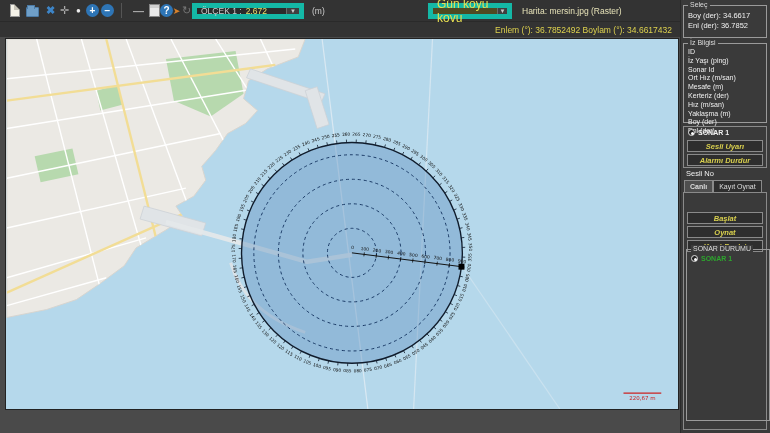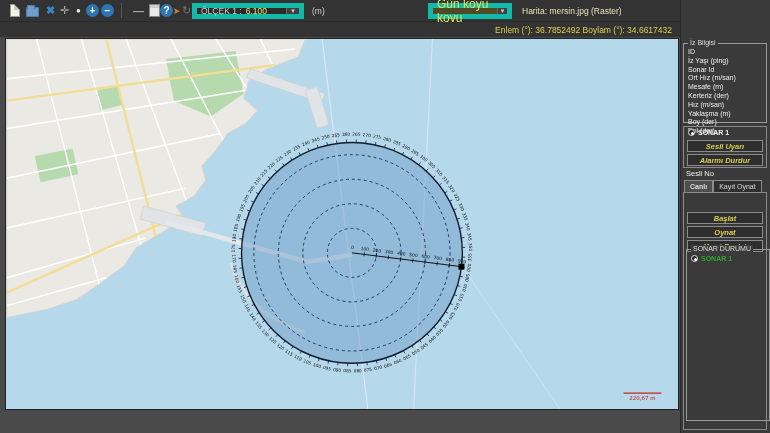--- a/index.html
+++ b/index.html
@@ -109,21 +109,21 @@
         <span class="icon-pageruler"></span>
       </div>
     <div class="ticon" style="left:158px">
         <span class="blue-circle">?</span>
       </div>
     <div class="ticon" style="left:168px;color:#d9822b;font-size:9px">➤</div>
     <div class="ticon" style="left:178px;color:#777">↻</div>
 
     <div class="combo combo-scale">
       <span class="lbl">ÖLÇEK 1 :</span>
-      <span class="val">6.100</span>
+      <span class="val">2.672</span>
       <span class="arrowbox">▼</span>
     </div>
     <span class="unit-m">(m)</span>
 
     <div class="combo combo-theme">
       <span class="val">Gün koyu koyu</span>
       <span class="arrowbox">▼</span>
     </div>
     <span class="harita">Harita: mersin.jpg (Raster)</span>
   </div>
@@ -362,20 +362,25 @@
       <g>
         <line x1="620" y1="356" x2="658" y2="356" stroke="#cc2222" stroke-width="1.3"></line>
         <text x="639" y="363" font-size="5.5" fill="#cc2222" text-anchor="middle">220,67 m</text>
       </g>
     </svg>
   </div>
 
 
   <div class="sidebar">
 
+    <div class="fset" style="top:5px;height:33px">
+      <span class="ftitle">Seleç</span>
+      <div class="frow" style="margin-top:4px">Boy (der): 34.6617</div>
+      <div class="frow">Enl (der): 36.7852</div>
+    </div>
 
     <div class="fset" style="top:43px;height:80px">
       <span class="ftitle">İz Bilgisi</span>
       <div style="margin-top:3px">
         <div class="frow izrow">ID</div>
         <div class="frow izrow">İz Yaşı (ping)</div>
         <div class="frow izrow">Sonar Id</div>
         <div class="frow izrow">Ort Hız (m/san)</div>
         <div class="frow izrow">Mesafe (m)</div>
         <div class="frow izrow">Kerteriz (der)</div>

